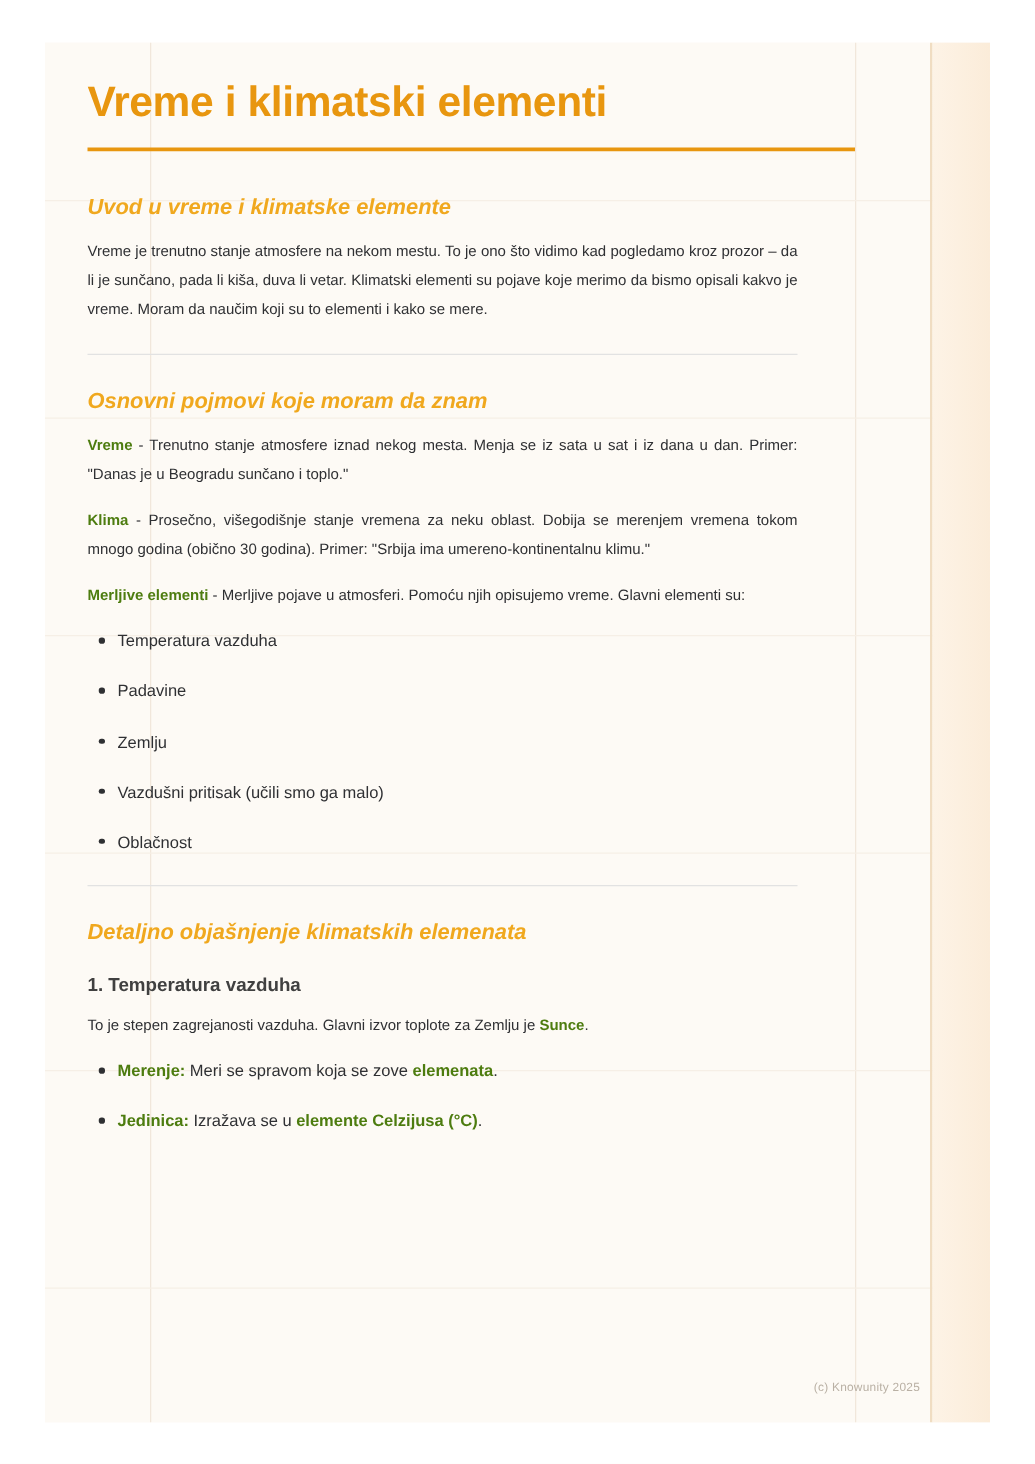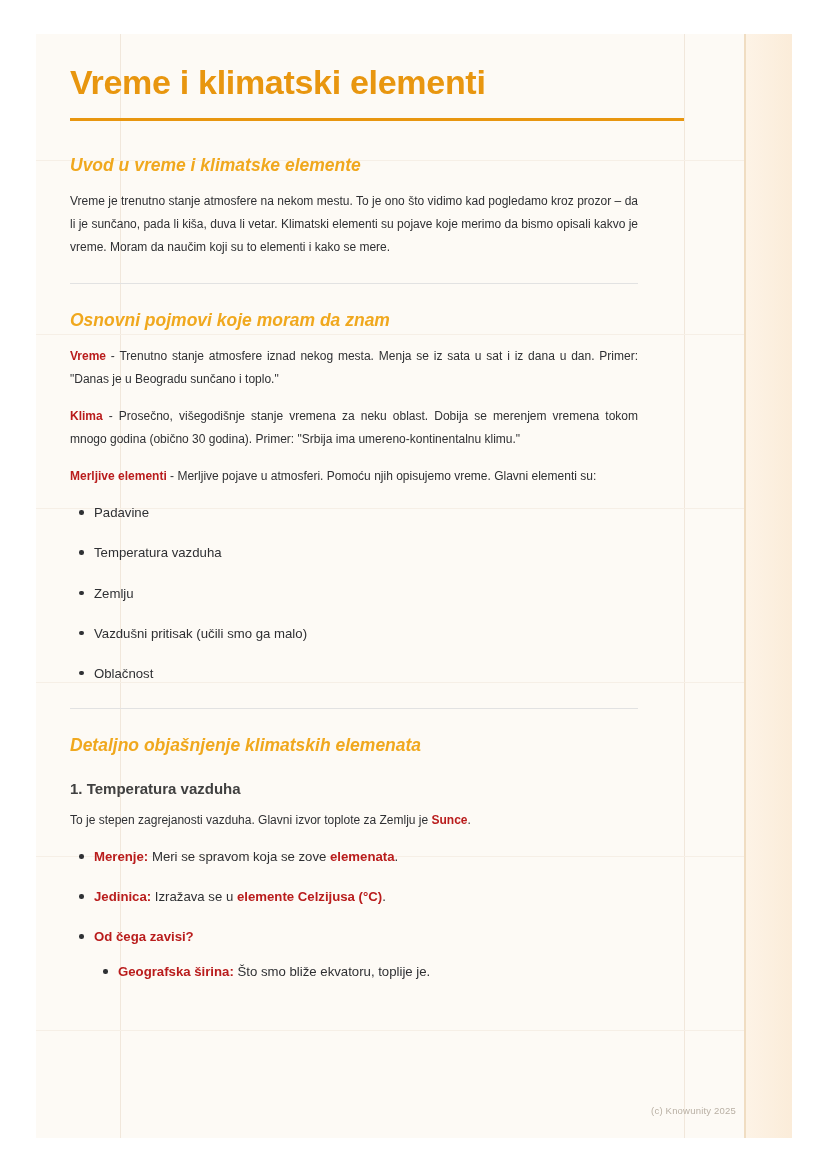--- a/index.html
+++ b/index.html
@@ -147,21 +147,21 @@
   ul.sublist > li:before {
     content: "";
     position: absolute;
     left: 9px;
     top: 8px;
     width: 4.5px;
     height: 4.5px;
     border-radius: 50%;
     background: #2f3033;
   }
-  b, strong { font-weight: bold; color: #b91c1c; }
+  b, strong { font-weight: bold; color: #4d7c0f; }
   .watermark {
     position: absolute;
     right: 56px;
     bottom: 22px;
     font-size: 9.5px;
     color: #b9b0a4;
     letter-spacing: 0.2px;
   }
   .spacer-sm { height: 10px; }
 </style>
@@ -201,22 +201,22 @@
 
       <p class="para">
         <b>Klima</b><span> - Prosečno, višegodišnje stanje vremena za neku oblast. Dobija se merenjem vremena tokom mnogo godina (obično 30 godina). Primer: "Srbija ima umereno-kontinentalnu klimu."</span>
       </p>
 
       <p class="para">
         <b>Merljive elementi</b><span> - Merljive pojave u atmosferi. Pomoću njih opisujemo vreme. Glavni elementi su:</span>
       </p>
 
       <ul class="bullets">
+        <li>Temperatura vazduha</li>
         <li>Padavine</li>
-        <li>Temperatura vazduha</li>
         <li>Zemlju</li>
         <li>Vazdušni pritisak (učili smo ga malo)</li>
         <li>Oblačnost</li>
       </ul>
 
       <div class="divider"></div>
 
       <h2 class="sec">Detaljno objašnjenje klimatskih elemenata</h2>
       <div class="spacer-sm"></div>
       <h3 class="sub">1. Temperatura vazduha</h3>
@@ -225,27 +225,19 @@
         <span>To je stepen zagrejanosti vazduha. Glavni izvor toplote za Zemlju je </span><b>Sunce</b><span>.</span>
       </p>
 
       <ul class="bullets">
         <li>
           <b>Merenje:</b><span> Meri se spravom koja se zove </span><b>elemenata</b><span>.</span>
         </li>
         <li>
           <b>Jedinica:</b><span> Izražava se u </span><b>elemente Celzijusa (°C)</b><span>.</span>
         </li>
-        <li style="margin-bottom:0;">
-          <b>Od čega zavisi?</b>
-          <ul class="sublist">
-            <li>
-              <b>Geografska širina:</b><span> Što smo bliže ekvatoru, toplije je.</span>
-            </li>
-          </ul>
-        </li>
       </ul>
 
     </div>
 
     <div class="watermark">(c) Knowunity 2025</div>
   </div>
 </div>
 
 </body></html>

